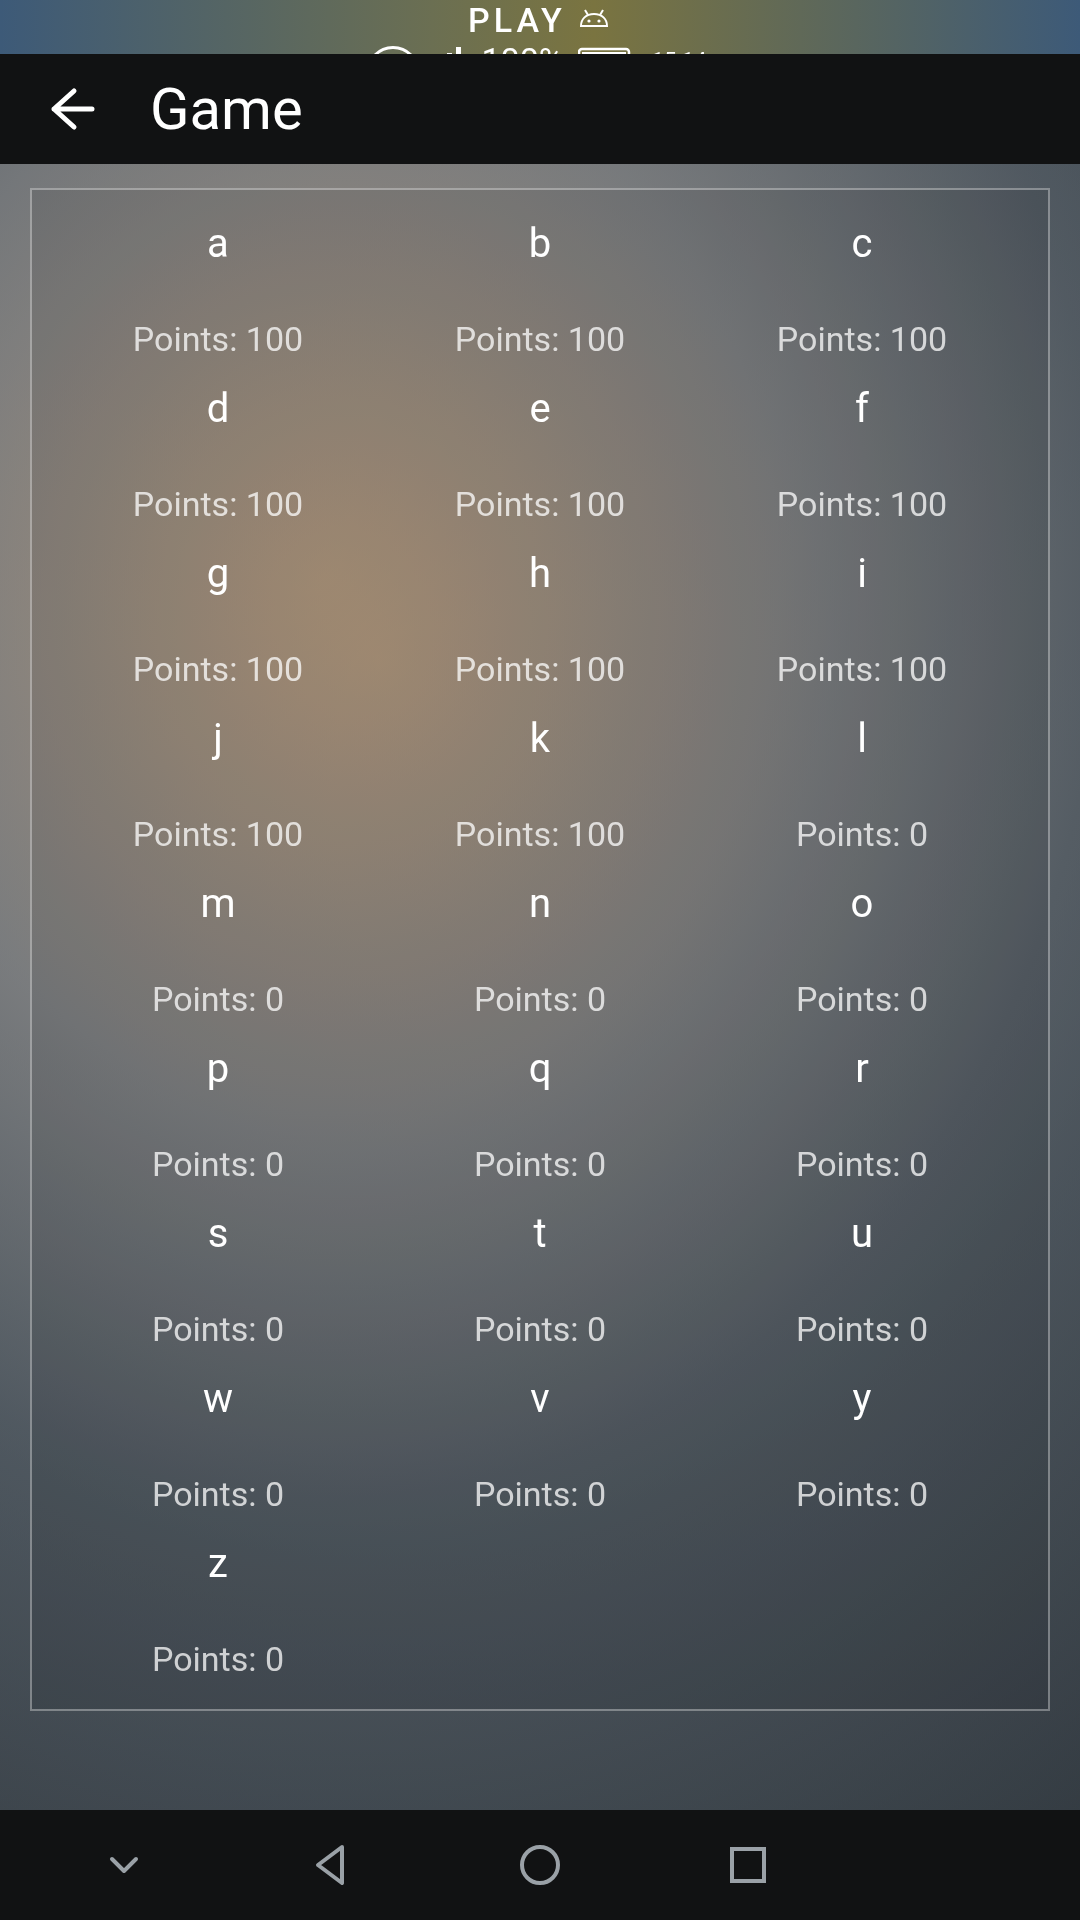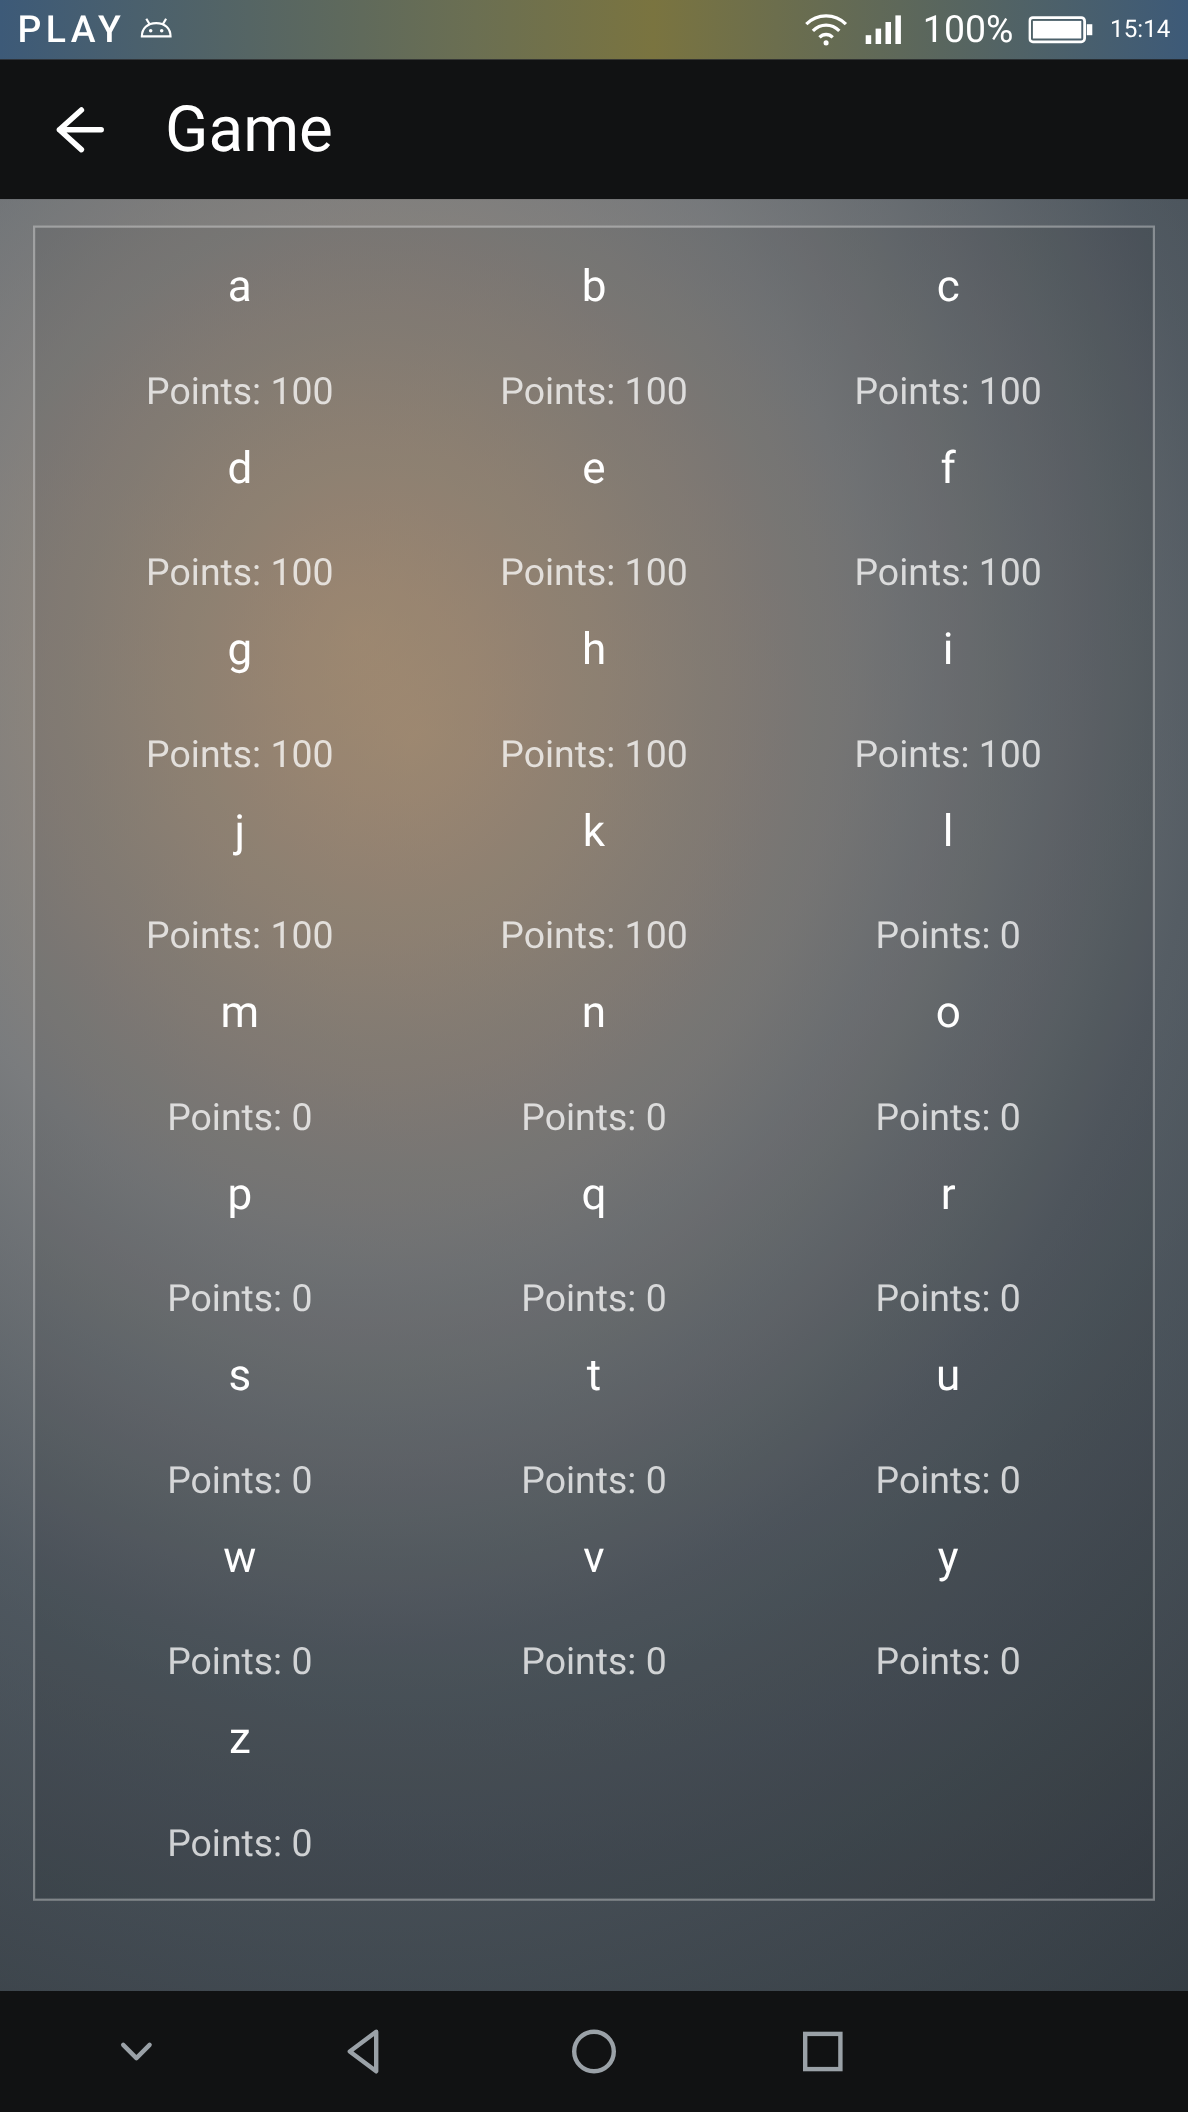--- a/index.html
+++ b/index.html
@@ -8,32 +8,32 @@
     background: radial-gradient(120% 80% at 30% 30%, #b0967a 0%, #7a7c7e 35%, #4e575f 60%, #353c42 100%);
     display: flex; flex-direction: column;
   }
 
   
   .status-bar {
     height: 54px;
     background: linear-gradient(90deg, #3d5a78 0%, #6b6f52 40%, #7a7440 55%, #3d5a78 100%);
     display: flex; align-items: center; justify-content: space-between;
     padding: 0 16px; color: #fff;
-    font-size: 34px; font-weight: 400;
+    font-size: 34px; font-weight: 400; flex-direction: column;
   }
   .status-left { display: flex; align-items: center; gap: 10px; letter-spacing: 4px; font-weight: 500; }
   .android-icon { display: inline-flex; }
   .status-right { display: flex; align-items: center; gap: 14px; }
   .sr-item { display: inline-flex; align-items: center; }
   .battery-pct { font-size: 34px; }
   .time { font-size: 22px; }
 
   
   .app-bar {
-    height: 127px; background: #111213;
+    height: 110px; background: #111213;
     display: flex; align-items: center; gap: 40px; padding: 0 30px;
   }
   .back-btn { width: 80px; height: 80px; display: inline-flex; align-items: center; justify-content: center; }
   .app-title { color: #fff; font-size: 58px; font-weight: 400; }
 
   
   .content {
     flex: 1; position: relative;
     background: radial-gradient(140% 100% at 35% 30%, rgba(176,150,122,0.55) 0%, rgba(122,124,126,0.5) 30%, rgba(78,87,95,0.45) 55%, rgba(40,48,55,0.55) 100%);
   }

